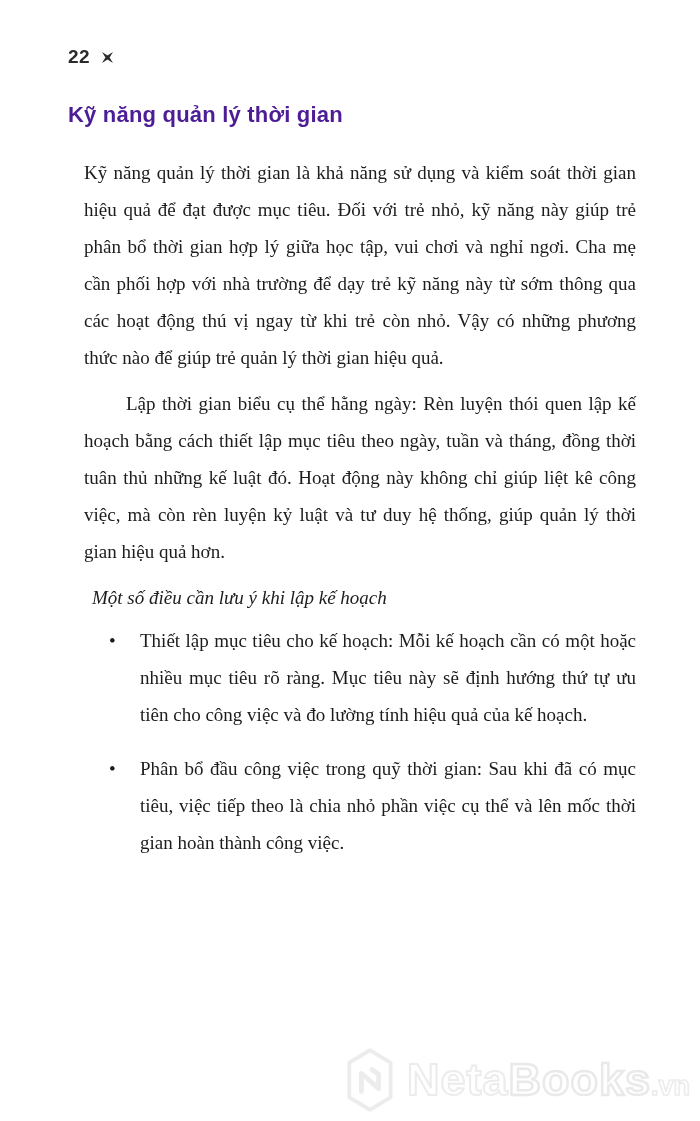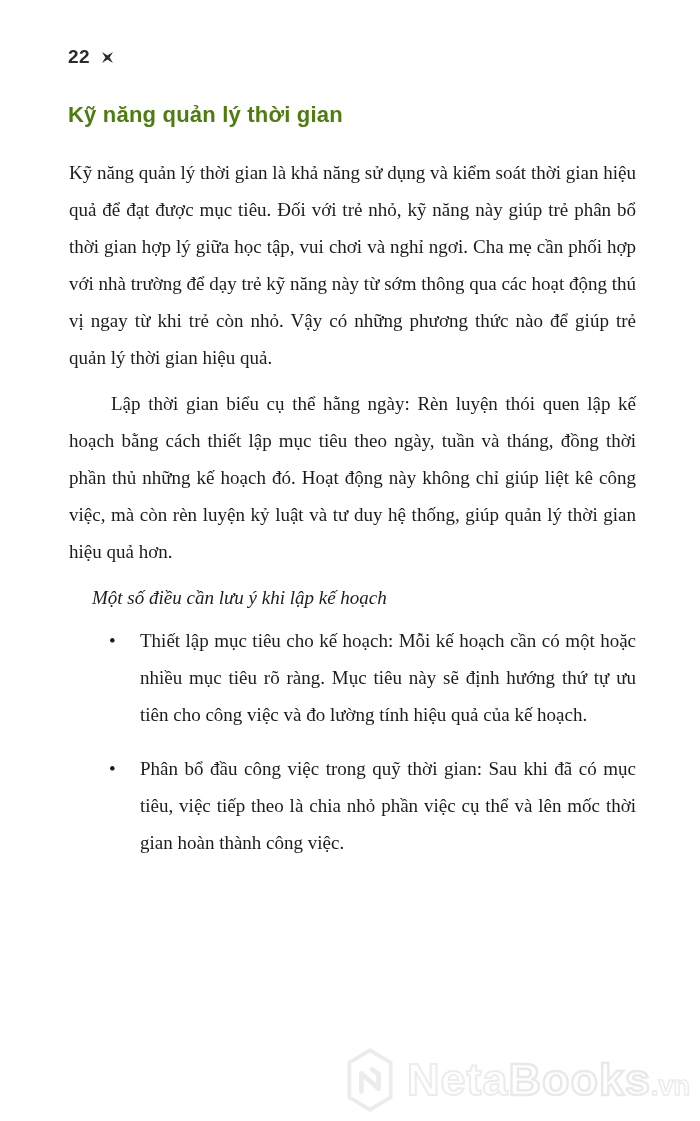--- a/index.html
+++ b/index.html
@@ -25,32 +25,32 @@
   }
   .page-number { font-size: 19px; font-weight: 700; letter-spacing: .5px; }
   .star-icon { width: 11px; height: 11px; flex: 0 0 auto; margin-top: 1px; }
   .running-title { font-size: 17px; font-weight: 600; letter-spacing: 2px; }
 
   
   .section-title {
     font-family: "Liberation Sans", sans-serif;
     font-size: 22px;
     font-weight: 700;
-    color: #4d7c0f;
+    color: #4c1d95;
     margin: 0 0 26px 0;
     letter-spacing: .2px;
   }
 
   
   .body-text {
     font-size: 19px;
     line-height: 37px;
     color: #1c1c1c;
     text-align: justify;
-    margin: 0 0 9px 1px;
+    margin: 0 0 9px 16px;
   }
   .indent-first { text-indent: 42px; }
   .note-italic {
     font-style: italic;
     font-size: 19px;
     line-height: 37px;
     color: #1c1c1c;
     margin: 4px 0 6px 24px;
   }
 
@@ -111,21 +111,21 @@
     <div class="running-header">
       <span class="page-number">22</span>
       <svg class="star-icon" viewBox="0 0 10 10" aria-hidden="true">
         <path d="M0,0 L5,3.1 L10,0 L6.9,5 L10,10 L5,6.9 L0,10 L3.1,5 Z" fill="#2b2b2b"></path>
       </svg>
     </div>
 
     <h1 class="section-title">Kỹ năng quản lý thời gian</h1>
 
     <p class="body-text">Kỹ năng quản lý thời gian là khả năng sử dụng và kiểm soát thời gian hiệu quả để đạt được mục tiêu. Đối với trẻ nhỏ, kỹ năng này giúp trẻ phân bổ thời gian hợp lý giữa học tập, vui chơi và nghỉ ngơi. Cha mẹ cần phối hợp với nhà trường để dạy trẻ kỹ năng này từ sớm thông qua các hoạt động thú vị ngay từ khi trẻ còn nhỏ. Vậy có những phương thức nào để giúp trẻ quản lý thời gian hiệu quả.</p>
-    <p class="body-text indent-first">Lập thời gian biểu cụ thể hằng ngày: Rèn luyện thói quen lập kế hoạch bằng cách thiết lập mục tiêu theo ngày, tuần và tháng, đồng thời phần thủ những kế hoạch đó. Hoạt động này không chỉ giúp liệt kê công việc, mà còn rèn luyện kỷ luật và tư duy hệ thống, giúp quản lý thời gian hiệu quả hơn.</p>
+    <p class="body-text indent-first">Lập thời gian biểu cụ thể hằng ngày: Rèn luyện thói quen lập kế hoạch bằng cách thiết lập mục tiêu theo ngày, tuần và tháng, đồng thời tuân thủ những kế luật đó. Hoạt động này không chỉ giúp liệt kê công việc, mà còn rèn luyện kỷ luật và tư duy hệ thống, giúp quản lý thời gian hiệu quả hơn.</p>
 
     <p class="note-italic">Một số điều cần lưu ý khi lập kế hoạch</p>
 
     <ul class="bullet-list">
       <li>
         <span class="bullet-dot">•</span>
         <span>Thiết lập mục tiêu cho kế hoạch: Mỗi kế hoạch cần có một hoặc nhiều mục tiêu rõ ràng. Mục tiêu này sẽ định hướng thứ tự ưu tiên cho công việc và đo lường tính hiệu quả của kế hoạch.</span>
       </li>
       <li>
         <span class="bullet-dot">•</span>

